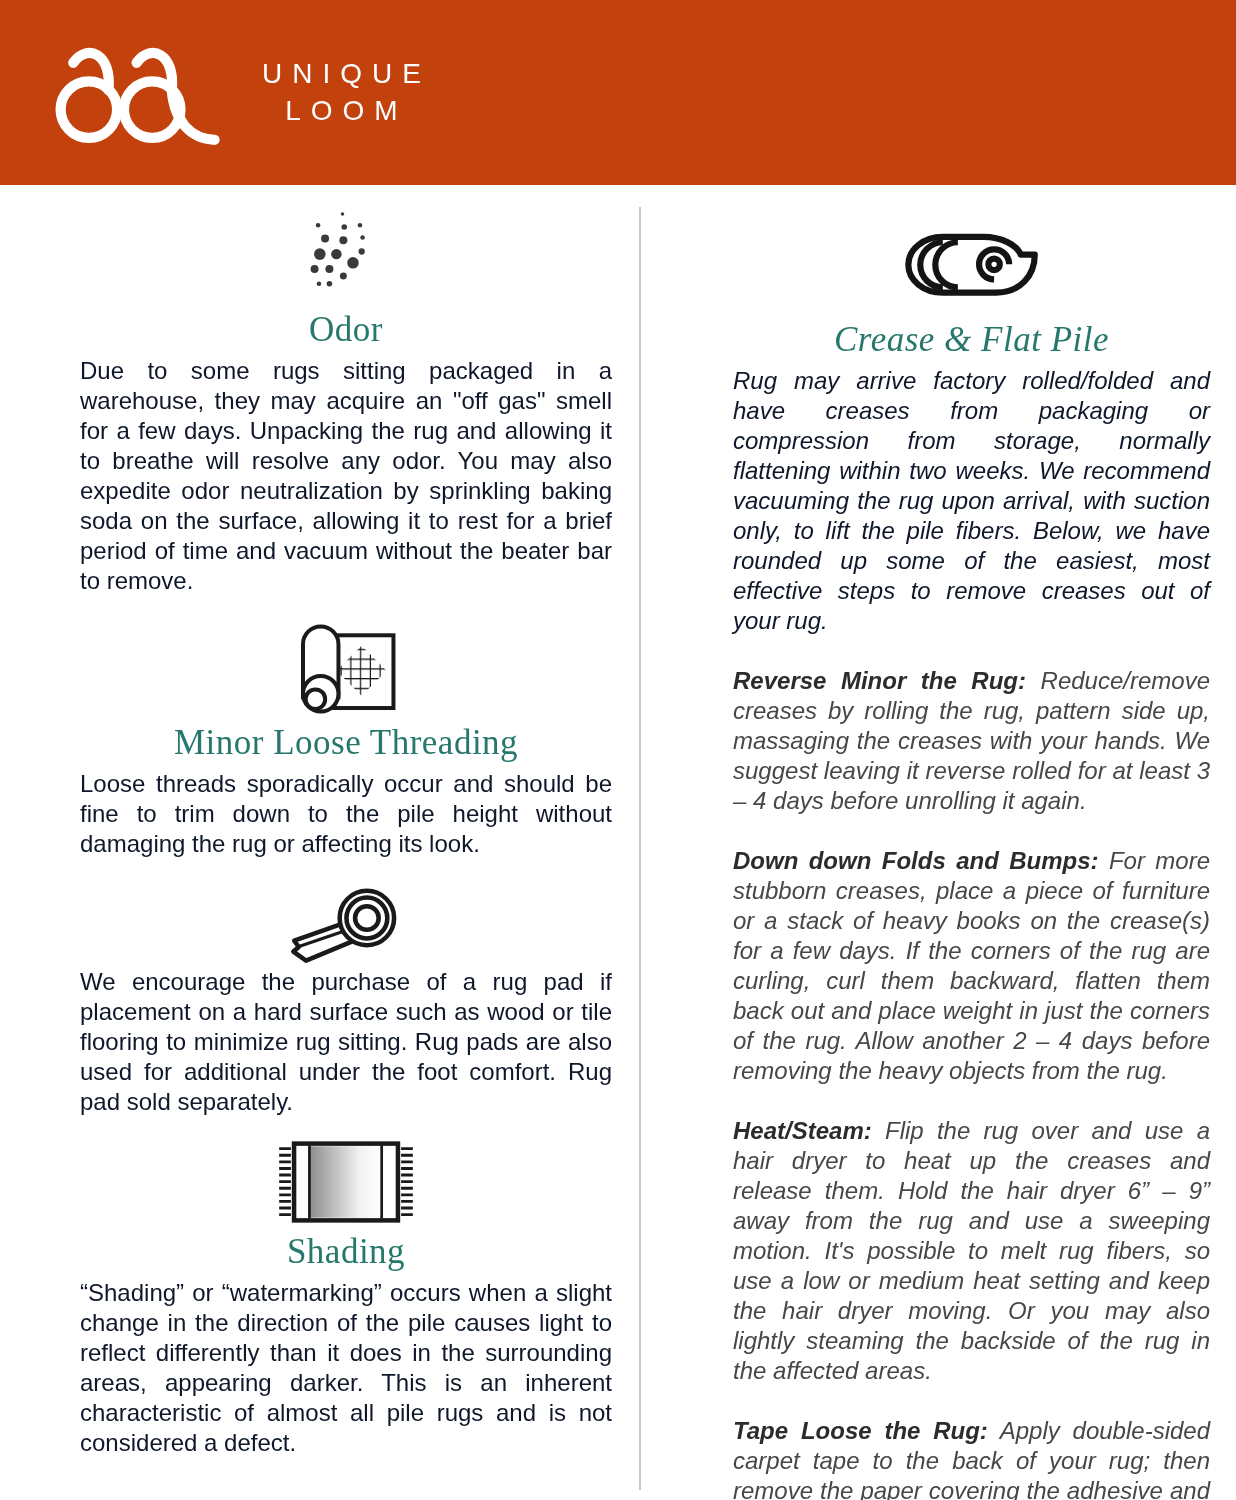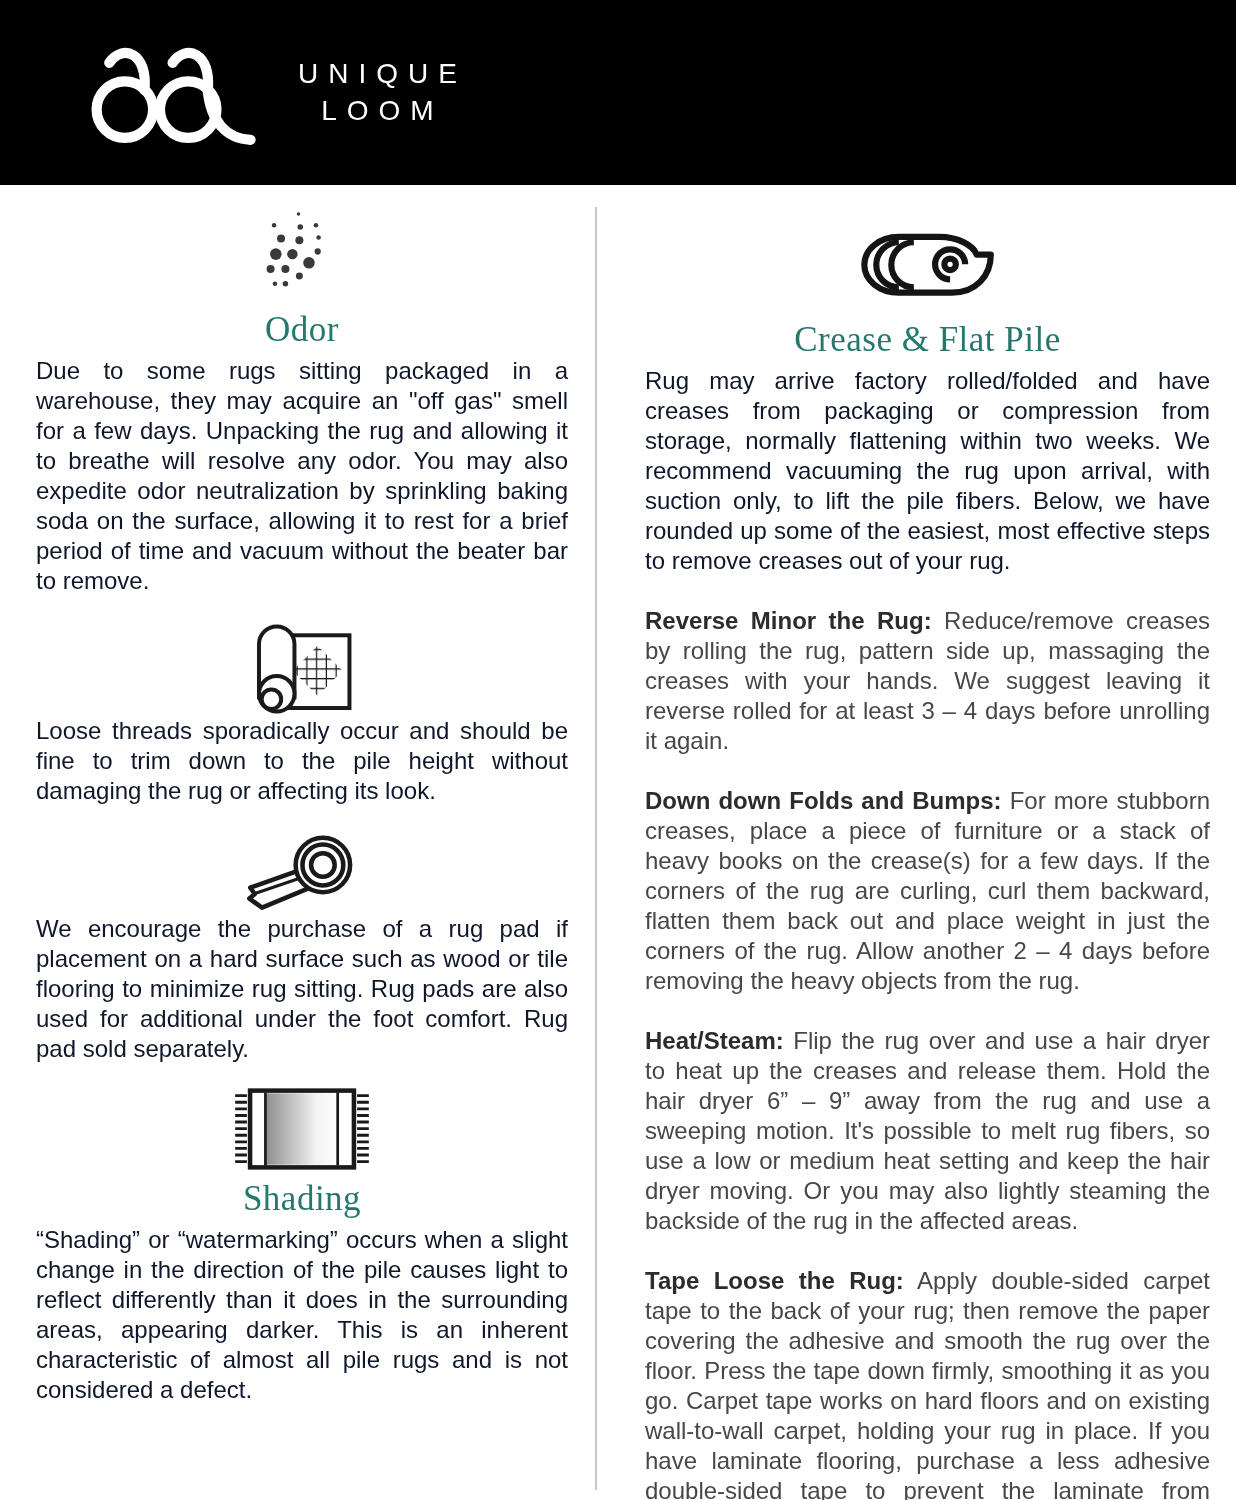--- a/index.html
+++ b/index.html
@@ -3,42 +3,42 @@
 <meta charset="utf-8">
 <title>Unique Loom — Things to Know</title>
 <style>
   html,body{margin:0;padding:0;background:#ffffff;}
   .page{
     width:1236px;height:1500px;background:#ffffff;overflow:hidden;
     font-family:"Liberation Sans",sans-serif;position:relative;
   }
   
   .banner{
-    height:185px;background:#000000;display:flex;align-items:center;
-    padding:0 55px 0 82px;box-sizing:border-box;
+    height:185px;background:#c2410c;display:flex;align-items:center;
+    padding:0 55px 0 46px;box-sizing:border-box;
   }
   .logo-wrap{flex:0 0 auto;display:flex;align-items:center;}
   .brand{
     margin-left:26px;color:#ffffff;text-align:center;
     font-size:28px;letter-spacing:10px;line-height:1.32;font-weight:400;
   }
   .banner-title{
     flex:1;text-align:center;margin:0 0 8px 0;
     font-family:"Liberation Serif",serif;font-weight:400;
     font-size:80px;color:#ffffff;letter-spacing:9px;
   }
   
   .content{
     display:flex;align-items:stretch;height:1315px;box-sizing:border-box;
     padding:0 26px 0 36px;
   }
-  .col{box-sizing:border-box;}
+  .col{box-sizing:border-box;margin-left:44px;}
   .col-left{width:532px;}
   .divider{width:2px;background:#c7c7c7;margin:22px 0 10px 27px;flex:0 0 auto;}
-  .col-right{flex:1;padding-left:48px;}
+  .col-right{flex:1;padding-left:48px;font-style:italic;}
   .icon-wrap{display:flex;justify-content:center;}
   .section-heading{
     font-family:"Liberation Serif",serif;font-weight:500;
     font-size:35px;color:#26786c;text-align:center;
     margin:7px 0 6px;letter-spacing:0.5px;
   }
   .body-text{
     margin:0;font-size:24px;line-height:1.25;color:#0f172a;
     text-align:justify;
   }
@@ -110,20 +110,21 @@
                 <path d="M0,0 H11 M0,0 V11" stroke="#1a1a1a" stroke-width="3" fill="none"></path>
               </pattern>
             </defs>
             <rect x="44" y="24" width="72" height="82" fill="#ffffff"></rect>
             <rect x="60" y="44" width="40" height="40" transform="rotate(45 80 64)" fill="url(#xh)" stroke="none"></rect>
             <path d="M14,96 V34 A20,20 0 0 1 54,34 V96" fill="#ffffff"></path>
             <circle cx="34" cy="90" r="20" fill="#ffffff"></circle>
             <circle cx="28" cy="96" r="11" fill="#ffffff"></circle>
           </svg>
         </div>
+        <h2 class="section-heading">Minor Loose Threading</h2>
         <p class="body-text">Loose threads sporadically occur and should be fine to trim down to the pile height without damaging the rug or affecting its look.</p>
       </div>
 
       <div class="sec sec-rugpad">
         <div class="icon-wrap">
           <svg width="118" height="88" viewBox="0 0 130 95" fill="none" stroke="#1a1a1a" stroke-width="5" stroke-linejoin="round">
             <path d="M62,48 L8,67 L13,74 L7,79 L21,89 L74,67 Z" fill="#ffffff"></path>
             <path d="M14,73 L64,56" stroke-width="3.5"></path>
             <circle cx="88" cy="42" r="30" fill="#ffffff"></circle>
             <circle cx="88" cy="42" r="22.5" fill="#ffffff"></circle>

